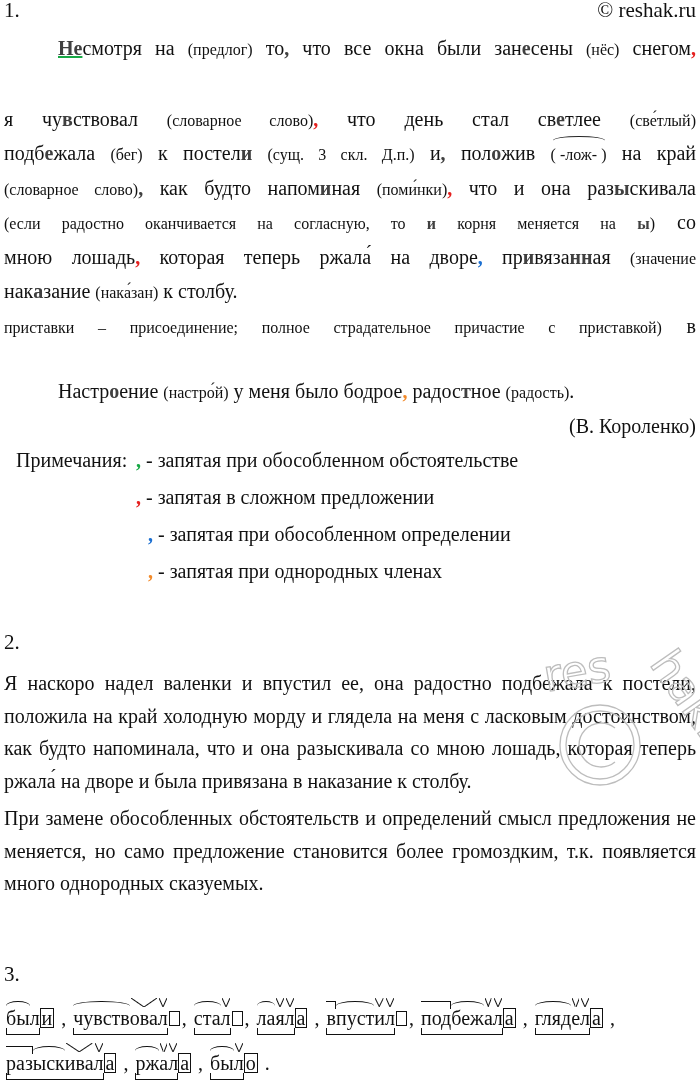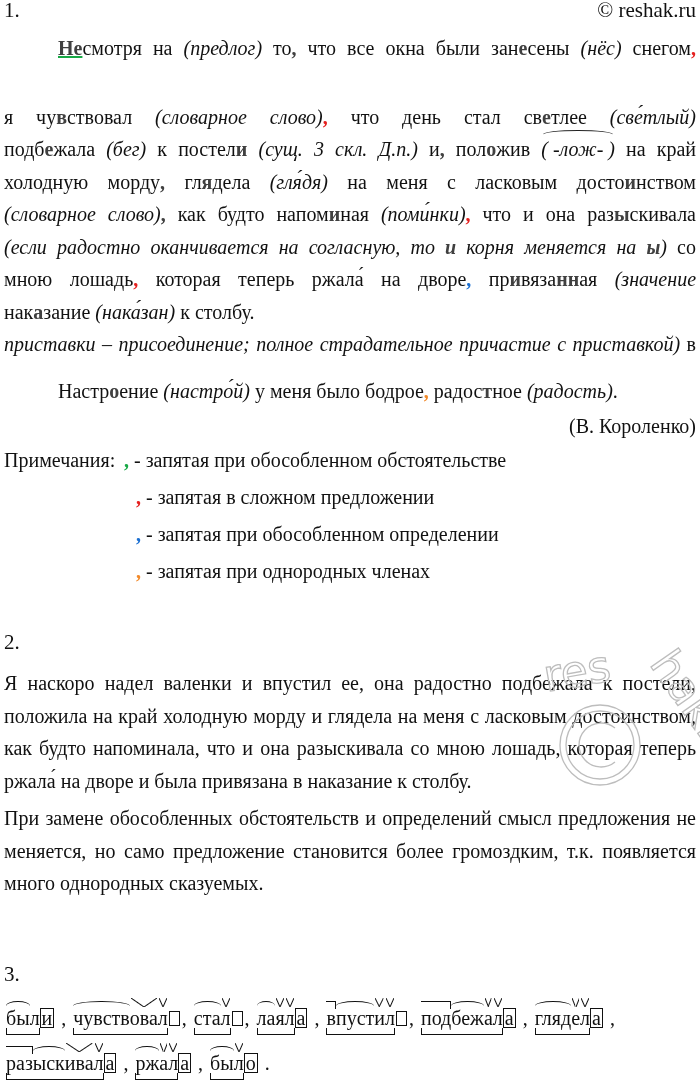--- a/index.html
+++ b/index.html
@@ -5,33 +5,33 @@
   html, body { margin:0; padding:0; background:#ffffff; }
   body {
     width:700px; height:1085px; position:relative; overflow:hidden;
     font-family:"Liberation Serif", "DejaVu Serif", serif;
     color:#111; font-size:20px;
   }
   .abs { position:absolute; }
   .num { font-size:21px; }
   .copy { right:4px; top:-2px; font-size:21px; }
   .para { position:absolute; left:4px; width:692px; line-height:32.5px; text-align:justify; text-align-last:auto; }
-  .i { font-style:italic; font-size:20px; }
+  .i { font-size:16px; }
   .g { color:#404040; font-weight:bold; }
   .r { color:#e5201f; font-weight:bold; }
   .b { color:#1b6fd1; font-weight:bold; }
   .o { color:#f28a2a; font-weight:bold; }
   .u { text-decoration:underline; text-decoration-color:#17a845; text-decoration-thickness:2px; }
   .arc { position:relative; display:inline-block; }
   .arc::before {
     content:""; position:absolute; left:2px; right:2px; top:-3px; height:8px;
     border-top:1.5px solid #222; border-radius:50% 50% 0 0;
   }
   .line { display:block; }
-  .note-row { position:absolute; white-space:nowrap; font-size:20px; }
+  .note-row { position:absolute; white-space:nowrap; font-size:20px;margin-left:12px; }
   .watermark { position:absolute; left:545px; top:640px; width:170px; height:150px; pointer-events:none; }
   .scheme { position:absolute; left:4px; font-size:20px; white-space:nowrap;text-align:center; }
   .w { position:relative; display:inline-block; padding:0 2px; }
   .w .bx { display:inline-block; border:1.3px solid #111; line-height:18px; padding:0 1px; }
   .w .bxe { display:inline-block; border:1.3px solid #111; width:9px; height:13px; vertical-align:-1px; margin-left:1px; }
   .w .stem { position:relative; display:inline-block; }
   .w .stem::after {
     content:""; position:absolute; left:0; right:0; bottom:-5px; height:6px;
     border:1.3px solid #111; border-top:none;
   }
@@ -56,36 +56,35 @@
 </head>
 <body>
 
 <div class="abs num" style="left:4px;top:-2px;">1.</div>
 <div class="abs copy">© reshak.ru</div>
 
 <div id="p1" class="para" style="top:32px;">
     <div class="line" style="text-align: justify; text-align-last: justify; padding-left: 54px;"><span class="g u">Не</span><span class="">смотря на </span><span class="i">(предлог)</span><span class=""> то</span><span class="g">,</span><span class=""> что все окна были зан</span><span class="g">е</span><span class="">сены </span><span class="i">(нёс)</span><span class=""> снегом</span><span class="r">,</span></div>
     <div class="line" style="text-align: justify; text-align-last: justify; margin-top: 36px;"><span class="">я чу</span><span class="g">в</span><span class="">ствовал </span><span class="i">(словарное слово)</span><span class="r">,</span><span class=""> что день стал св</span><span class="g">е</span><span class="">тлее </span><span class="i">(све́тлый)</span></div>
     <div class="line" style="text-align: justify; text-align-last: justify;"><span class="">подб</span><span class="g">е</span><span class="">жала </span><span class="i">(бег)</span><span class=""> к постел</span><span class="g">и</span><span class=""> </span><span class="i">(сущ. 3 скл. Д.п.)</span><span class=""> и</span><span class="g">,</span><span class=""> пол</span><span class="g">о</span><span class="">жив </span><span class="i arc">( -лож- )</span><span class=""> на край</span></div>
-    <div class="line" style="text-align: justify; text-align-last: justify;"><span class="">холодную морду</span><span class="g">,</span><span class=""> гл</span><span class="g">я</span><span class="">дела </span><span class="i">(гля́дя)</span><span class=""> на меня с ласковым досто</span><span class="g">и</span><span class="">нством</span></div>
     <div class="line" style="text-align: justify; text-align-last: justify;"><span class="i">(словарное слово)</span><span class="g">,</span><span class=""> как будто напом</span><span class="g">и</span><span class="">ная </span><span class="i">(поми́нки)</span><span class="r">,</span><span class=""> что и она раз</span><span class="g">ы</span><span class="">скивала</span></div>
     <div class="line" style="text-align: justify; text-align-last: justify;"><span class="i">(если радостно оканчивается на согласную, то </span><span class="i g">и</span><span class="i"> корня меняется на </span><span class="i g">ы</span><span class="i">)</span><span class=""> со</span></div>
     <div class="line" style="text-align: justify; text-align-last: justify;"><span class="">мною лошадь</span><span class="r">,</span><span class=""> которая теперь ржала́ на дворе</span><span class="b">,</span><span class=""> пр</span><span class="g">и</span><span class="">вяза</span><span class="g">нн</span><span class="">ая </span><span class="i">(значение</span></div>
     <div class="line" style="text-align: justify; text-align-last: left;"><span class="">нак</span><span class="g">а</span><span class="">зание </span><span class="i">(нака́зан)</span><span class=""> к столбу.</span></div>
     <div class="line" style="text-align: justify; text-align-last: justify;"><span class="i">приставки – присоединение; полное страдательное причастие с приставкой)</span><span class=""> в</span></div>
   </div>
 
 <div id="p2" class="abs" style="left:58px;top:375px;line-height:32px;white-space:nowrap;"><span class="">Настр</span><span class="g">о</span><span class="">ение </span><span class="i">(настро́й)</span><span class=""> у меня было бодрое</span><span class="o">,</span><span class=""> радос</span><span class="g">т</span><span class="">ное </span><span class="i">(радость)</span><span class="">.</span></div>
 
 <div class="abs" style="right:4px;top:410px;line-height:32px;">(В. Короленко)</div>
 
 <div class="note-row" style="left:4px;top:449px;">Примечания:</div>
 <div id="notes">
     <div class="note-row" style="left: 124px; top: 449px;"><span style="color: rgb(23, 168, 69); font-weight: bold;">,</span><span> - запятая при обособленном обстоятельстве</span></div>
-    <div class="note-row" style="left: 136px; top: 486px;"><span style="color: rgb(229, 32, 31); font-weight: bold;">,</span><span> - запятая в сложном предложении</span></div>
+    <div class="note-row" style="left: 124px; top: 486px;"><span style="color: rgb(229, 32, 31); font-weight: bold;">,</span><span> - запятая в сложном предложении</span></div>
     <div class="note-row" style="left: 136px; top: 523px;"><span style="color: rgb(27, 111, 209); font-weight: bold;">,</span><span> - запятая при обособленном определении</span></div>
     <div class="note-row" style="left: 136px; top: 560px;"><span style="color: rgb(242, 138, 42); font-weight: bold;">,</span><span> - запятая при однородных членах</span></div>
   </div>
 
 <div class="abs num" style="left:4px;top:630px;">2.</div>
 <div class="para" style="top:667px;">Я наскоро надел валенки и впустил ее, она радостно подбежала к постели, положила на край холодную морду и глядела на меня с ласковым достоинством, как будто напоминала, что и она разыскивала со мною лошадь, которая теперь ржала́ на дворе и была привязана в наказание к столбу.</div>
 <div class="para" style="top:802px;">При замене обособленных обстоятельств и определений смысл предложения не меняется, но само предложение становится более громоздким, т.к. появляется много однородных сказуемых.</div>
 
 <svg class="watermark" viewBox="0 0 170 150">
   <g fill="none" stroke="#bdbdbd" stroke-width="1.3">

